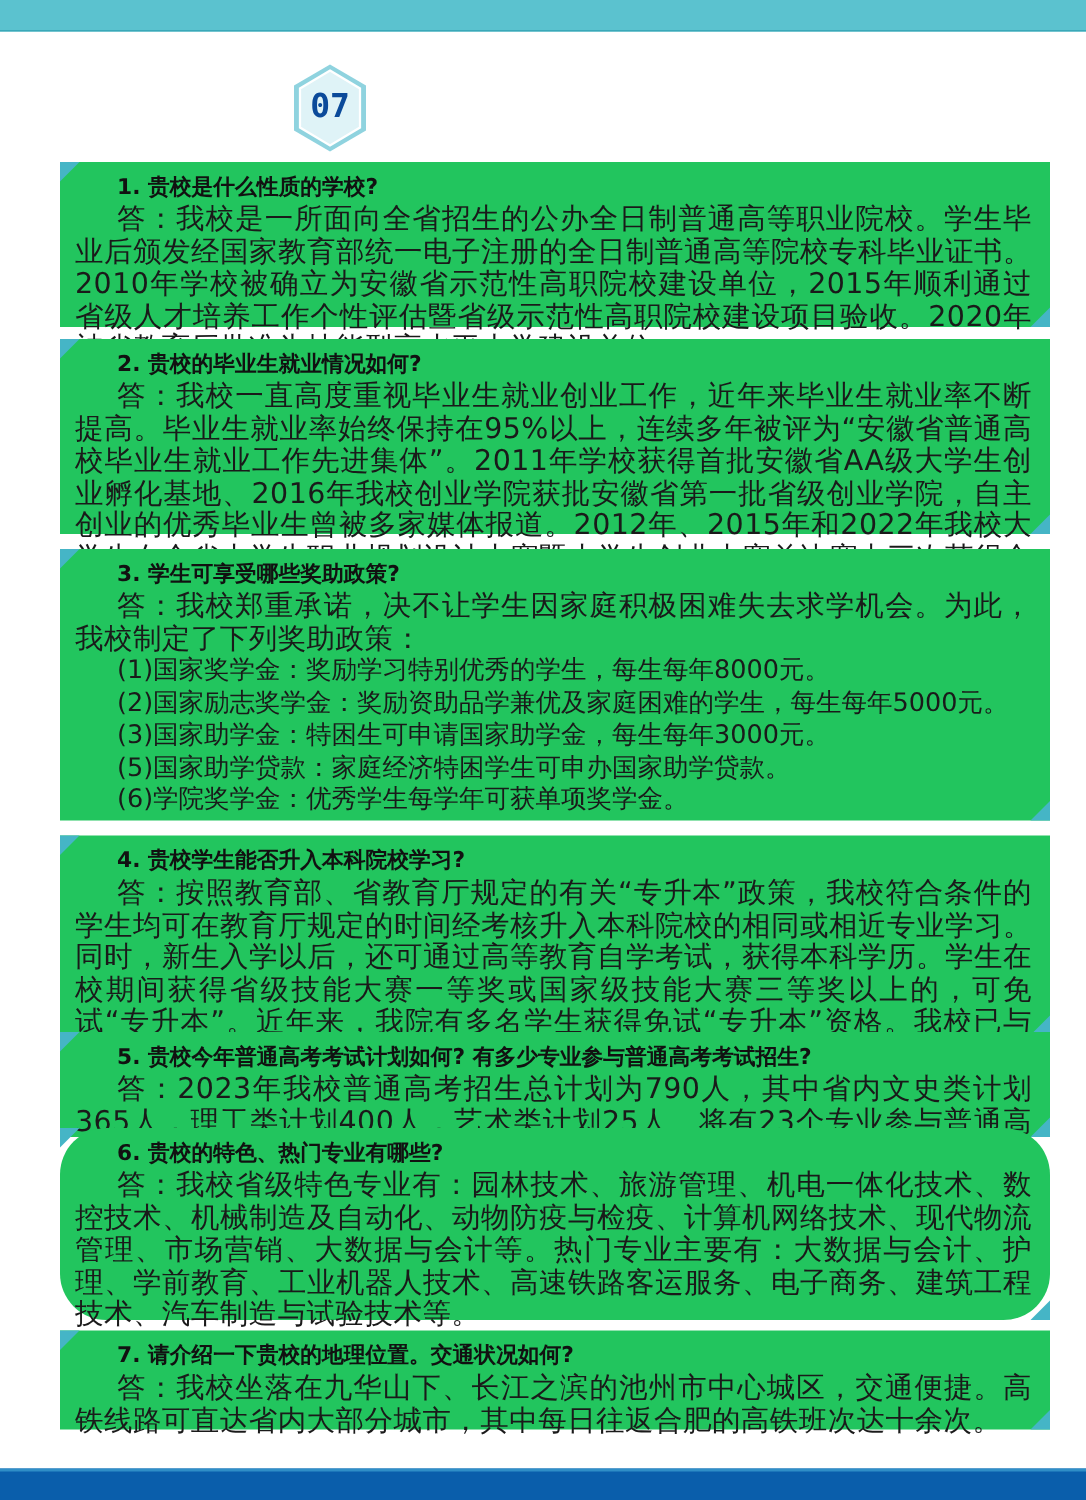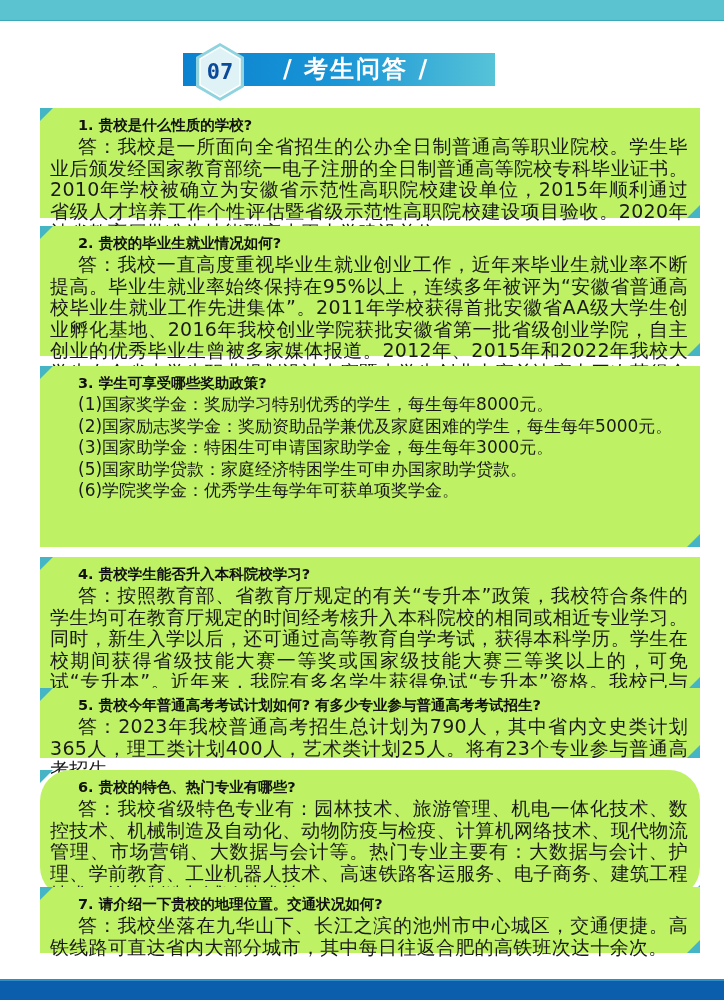--- a/index.html
+++ b/index.html
@@ -33,21 +33,21 @@
     position: absolute; left: 14px; top: 16px; width: 52px; height: 60px;
   }
   .hex-badge svg { position: absolute; left: 0; top: 0; }
   .hex-num {
     position: absolute; left: 0; top: 0; width: 52px; height: 60px;
     line-height: 60px; text-align: center; font-size: 22px; font-weight: bold;
     color: #0b4a9a; font-family: "DejaVu Sans Mono", monospace;
   }
   .qa-card {
     position: absolute; left: 40px; width: 660px;
-    background: #bef264;
+    background: #22c55e;
     box-sizing: border-box; padding: 6px 12px 6px 10px;
   }
   .qa-card::before {
     content: ""; position: absolute; left: 0; top: 0;
     border-top: 13px solid #45b5c6; border-right: 13px solid transparent;
   }
   .qa-card::after {
     content: ""; position: absolute; right: 0; bottom: 0;
     border-bottom: 13px solid #45b5c6; border-left: 13px solid transparent;
   }
@@ -61,23 +61,20 @@
   }
   .a-list { font-size: 17px; line-height: 21.5px; padding-left: 28px; }
   .a-list div { white-space: nowrap; }
 </style>
 </head>
 <body>
 
 <div class="top-band"></div>
 
 <div class="section-header">
-  <div class="title-bar">
-    <span class="title-text">/ 考生问答 /</span>
-  </div>
   <div class="hex-badge">
     <svg width="52" height="60" viewBox="0 0 52 60">
       <polygon points="26,1 50,15 50,45 26,59 2,45 2,15" fill="#8fd3df"></polygon>
       <polygon points="26,5 46,17 46,43 26,55 6,43 6,17" fill="#dff3f7" stroke="#ffffff" stroke-width="1.5"></polygon>
     </svg>
     <div class="hex-num">07</div>
   </div>
 </div>
 
 <div class="qa-card" style="top:108px; height:110px;">
@@ -85,40 +82,41 @@
   <div class="a">答：我校是一所面向全省招生的公办全日制普通高等职业院校。学生毕业后颁发经国家教育部统一电子注册的全日制普通高等院校专科毕业证书。2010年学校被确立为安徽省示范性高职院校建设单位，2015年顺利通过省级人才培养工作个性评估暨省级示范性高职院校建设项目验收。2020年被省教育厅批准为技能型高水平大学建设单位。</div>
 </div>
 
 <div class="qa-card" style="top:226px; height:130px;">
   <div class="q">2. 贵校的毕业生就业情况如何?</div>
   <div class="a">答：我校一直高度重视毕业生就业创业工作，近年来毕业生就业率不断提高。毕业生就业率始终保持在95%以上，连续多年被评为“安徽省普通高校毕业生就业工作先进集体”。2011年学校获得首批安徽省AA级大学生创业孵化基地、2016年我校创业学院获批安徽省第一批省级创业学院，自主创业的优秀毕业生曾被多家媒体报道。2012年、2015年和2022年我校大学生在全省大学生职业规划设计大赛暨大学生创业大赛总决赛中三次获得金奖。</div>
 </div>
 
 <div class="qa-card" style="top:366px; height:181px;">
   <div class="q">3. 学生可享受哪些奖助政策?</div>
+  <div class="a">答：我校郑重承诺，决不让学生因家庭积极困难失去求学机会。为此，我校制定了下列奖助政策：</div>
   <div class="a-list">
     <div>(1)国家奖学金：奖励学习特别优秀的学生，每生每年8000元。</div>
     <div>(2)国家励志奖学金：奖励资助品学兼优及家庭困难的学生，每生每年5000元。</div>
     <div>(3)国家助学金：特困生可申请国家助学金，每生每年3000元。</div>
     <div>(5)国家助学贷款：家庭经济特困学生可申办国家助学贷款。</div>
     <div>(6)学院奖学金：优秀学生每学年可获单项奖学金。</div>
   </div>
 </div>
 
 <div class="qa-card" style="top:557px; height:133px;">
   <div class="q">4. 贵校学生能否升入本科院校学习?</div>
   <div class="a">答：按照教育部、省教育厅规定的有关“专升本”政策，我校符合条件的学生均可在教育厅规定的时间经考核升入本科院校的相同或相近专业学习。同时，新生入学以后，还可通过高等教育自学考试，获得本科学历。学生在校期间获得省级技能大赛一等奖或国家级技能大赛三等奖以上的，可免试“专升本”。近年来，我院有多名学生获得免试“专升本”资格。我校已与池州学院开展三个专业专升本联合培养。</div>
 </div>
 
 <div class="qa-card" style="top:688px; height:70px;">
   <div class="q">5. 贵校今年普通高考考试计划如何? 有多少专业参与普通高考考试招生?</div>
   <div class="a">答：2023年我校普通高考招生总计划为790人，其中省内文史类计划365人，理工类计划400人，艺术类计划25人。将有23个专业参与普通高考招生。</div>
 </div>
 
-<div class="qa-card" style="top:770px; height:128px;border-radius:31px;">
+<div class="qa-card" style="top:752px; height:128px;border-radius:31px;">
   <div class="q">6. 贵校的特色、热门专业有哪些?</div>
   <div class="a">答：我校省级特色专业有：园林技术、旅游管理、机电一体化技术、数控技术、机械制造及自动化、动物防疫与检疫、计算机网络技术、现代物流管理、市场营销、大数据与会计等。热门专业主要有：大数据与会计、护理、学前教育、工业机器人技术、高速铁路客运服务、电子商务、建筑工程技术、汽车制造与试验技术等。</div>
 </div>
 
 <div class="qa-card" style="top:887px; height:66px;">
   <div class="q">7. 请介绍一下贵校的地理位置。交通状况如何?</div>
   <div class="a">答：我校坐落在九华山下、长江之滨的池州市中心城区，交通便捷。高铁线路可直达省内大部分城市，其中每日往返合肥的高铁班次达十余次。</div>
 </div>
 
 <div class="bottom-band"></div>

